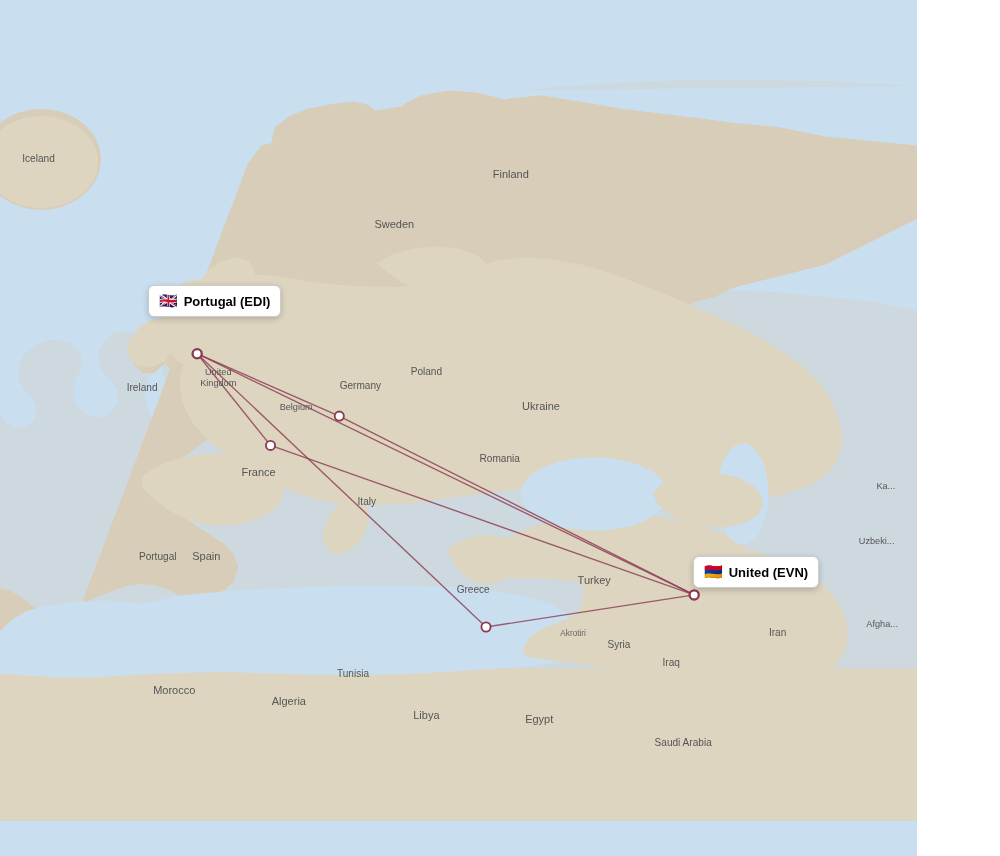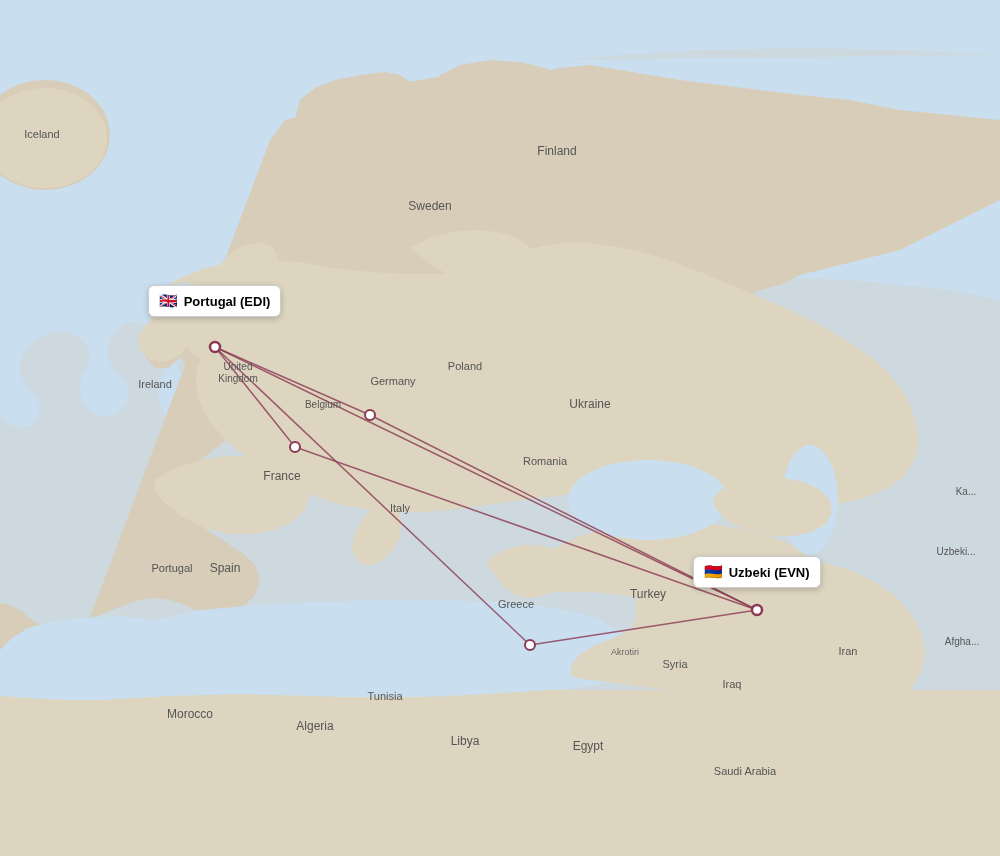--- a/index.html
+++ b/index.html
@@ -1,23 +1,22 @@
 <!DOCTYPE html>
 <html><head>
   <meta charset="utf-8">
   <style>
     * { margin: 0; padding: 0; box-sizing: border-box; }
     body { width: 1000px; height: 856px; overflow: hidden; font-family: Arial, sans-serif; }
 
     #map-container {
-      width: 1000px;
+      width: 917px;
       height: 856px;
       position: relative;
       background: #c9dff0;
-      border-radius: 12px;
     }
 
     #map-svg {
       position: absolute;
       top: 0; left: 0;
       width: 100%; height: 100%;
     }
 
     .airport-tooltip {
       position: absolute;
@@ -298,15 +297,15 @@
     <circle cx="757" cy="610" r="5" fill="white" stroke="#8B3A52" stroke-width="2.5"></circle>
   </svg>
 
   <div class="airport-tooltip" id="tooltip-edinburgh" style="left:148px; top:285px;">
     <span class="flag-emoji">🇬🇧</span>
     <span>Portugal (EDI)</span>
   </div>
 
   <div class="airport-tooltip" id="tooltip-yerevan" style="left:693px; top:556px;">
     <span class="flag-emoji">🇦🇲</span>
-    <span>Uzbeki (EVN)</span>
+    <span>United (EVN)</span>
   </div>
 </div>
 
 </body></html>

